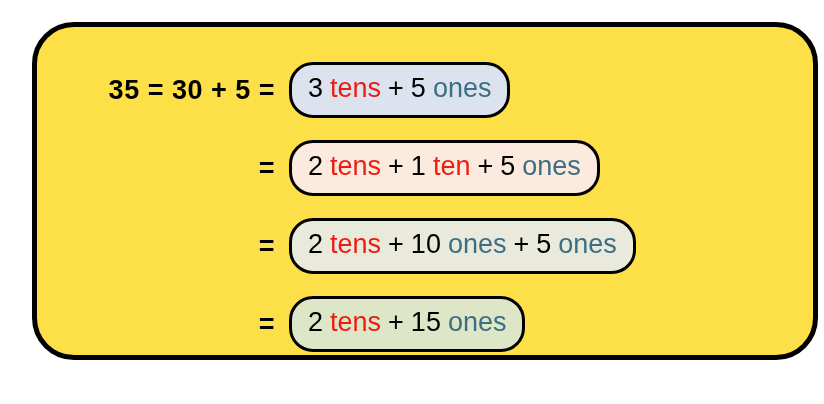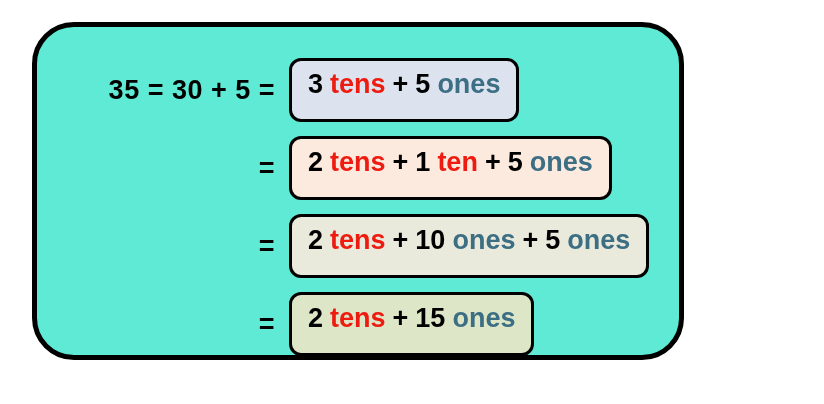--- a/index.html
+++ b/index.html
@@ -15,23 +15,23 @@
   }
   .canvas {
     position: relative;
     width: 824px;
     height: 404px;
   }
   .panel {
     position: absolute;
     left: 32px;
     top: 22px;
-    width: 652px;
+    width: 786px;
     height: 338px;
-    background: #5eead4;
+    background: #fde047;
     border: 5px solid #000000;
     border-radius: 42px;
     box-sizing: border-box;
   }
   .rows {
     position: absolute;
     left: 0;
     top: 0;
     width: 752px;
     height: 338px;
@@ -52,24 +52,24 @@
     padding-right: 14px;
     box-sizing: border-box;
     font-size: 27px;
     font-weight: bold;
     color: #000000;
     white-space: nowrap;
     letter-spacing: 0.5px;
   }
   .box {
     border: 3px solid #000000;
-    border-radius: 12px;
-    padding: 9px 16px 19px 16px;
+    border-radius: 24px;
+    padding: 9px 16px 11px 16px;
     font-size: 27px;
-    font-weight: bold;
+    font-weight: normal;
     white-space: nowrap;
     line-height: 1.1;
     box-sizing: border-box;
   }
   .box-1 { background: #dce3ef; }
   .box-2 { background: #fdeade; }
   .box-3 { background: #e9eadb; text-align: right; }
   .box-4 { background: #dde7c8; }
 
   .tok-num { color: #000000; }

